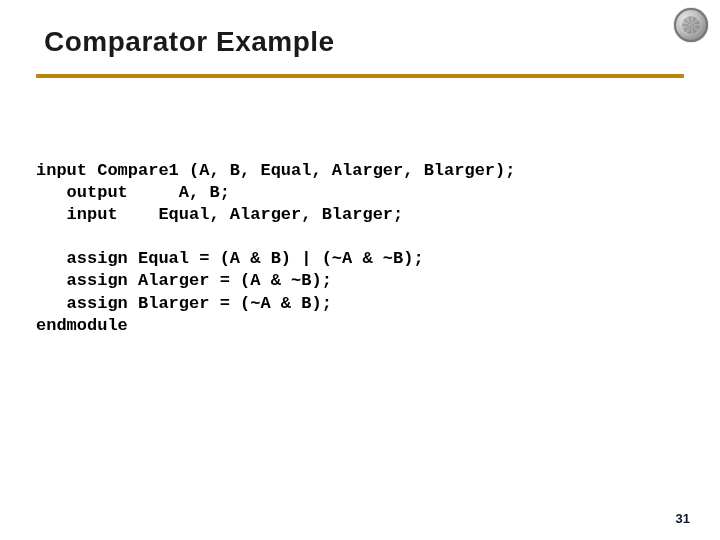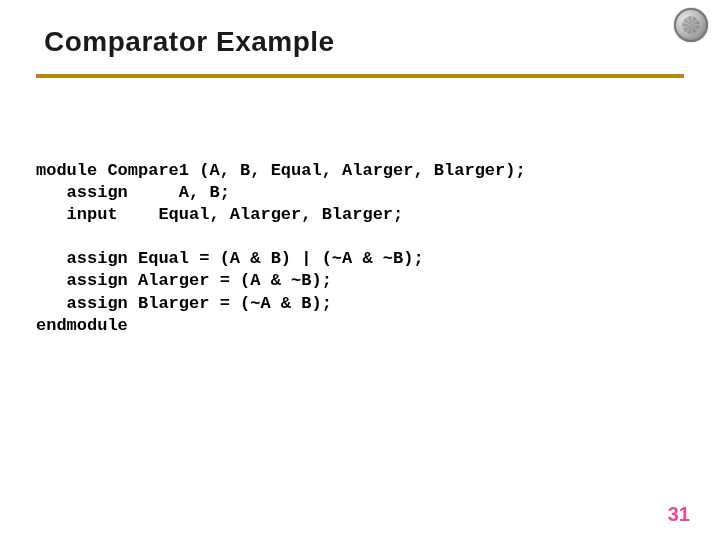--- a/index.html
+++ b/index.html
@@ -65,38 +65,38 @@
     font-size: 17px;
     font-weight: bold;
     color: #000;
     line-height: 1.3;
     white-space: pre;
   }
   .page-num {
     position: absolute;
     bottom: 14px;
     right: 30px;
-    font-size: 20px;
+    font-size: 13px;
     font-weight: bold;
-    color: #ec4899;
+    color: #0f172a;
   }
 </style>
 </head>
 <body>
 
 <div class="slide">
 
   <div class="title">Comparator Example</div>
 
   <div class="hr-bar"></div>
 
   <div class="logo"></div>
 
-  <div class="code-block"><span>module Compare1 (A, B, Equal, Alarger, Blarger);</span>
-<span>   assign     A, B;</span>
+  <div class="code-block"><span>input Compare1 (A, B, Equal, Alarger, Blarger);</span>
+<span>   output     A, B;</span>
 <span>   input    Equal, Alarger, Blarger;</span>
 <span></span>
 <span>   assign Equal = (A &amp; B) | (~A &amp; ~B);</span>
 <span>   assign Alarger = (A &amp; ~B);</span>
 <span>   assign Blarger = (~A &amp; B);</span>
 <span>endmodule</span></div>
 
   <div class="page-num">31</div>
 
 </div>

